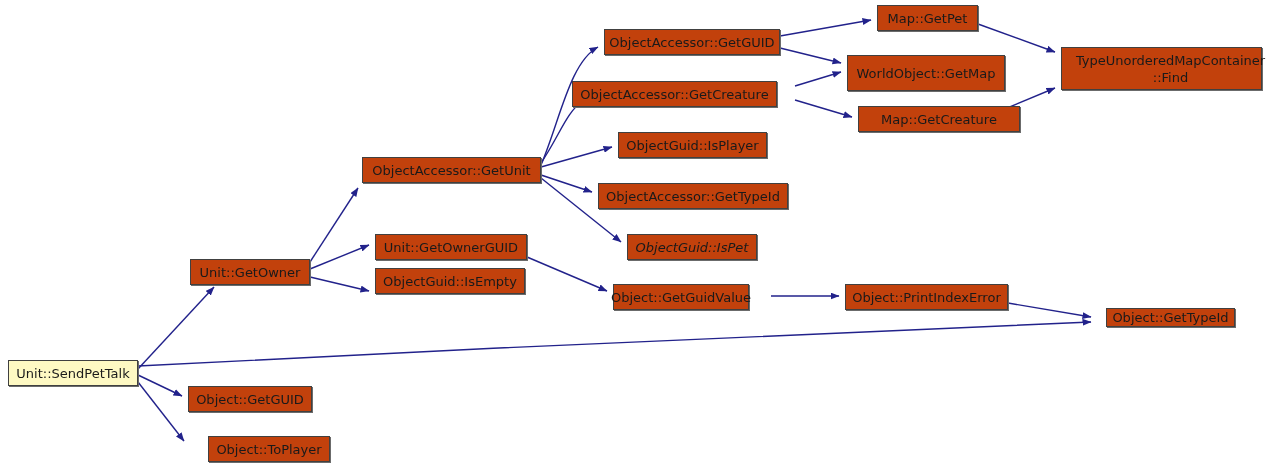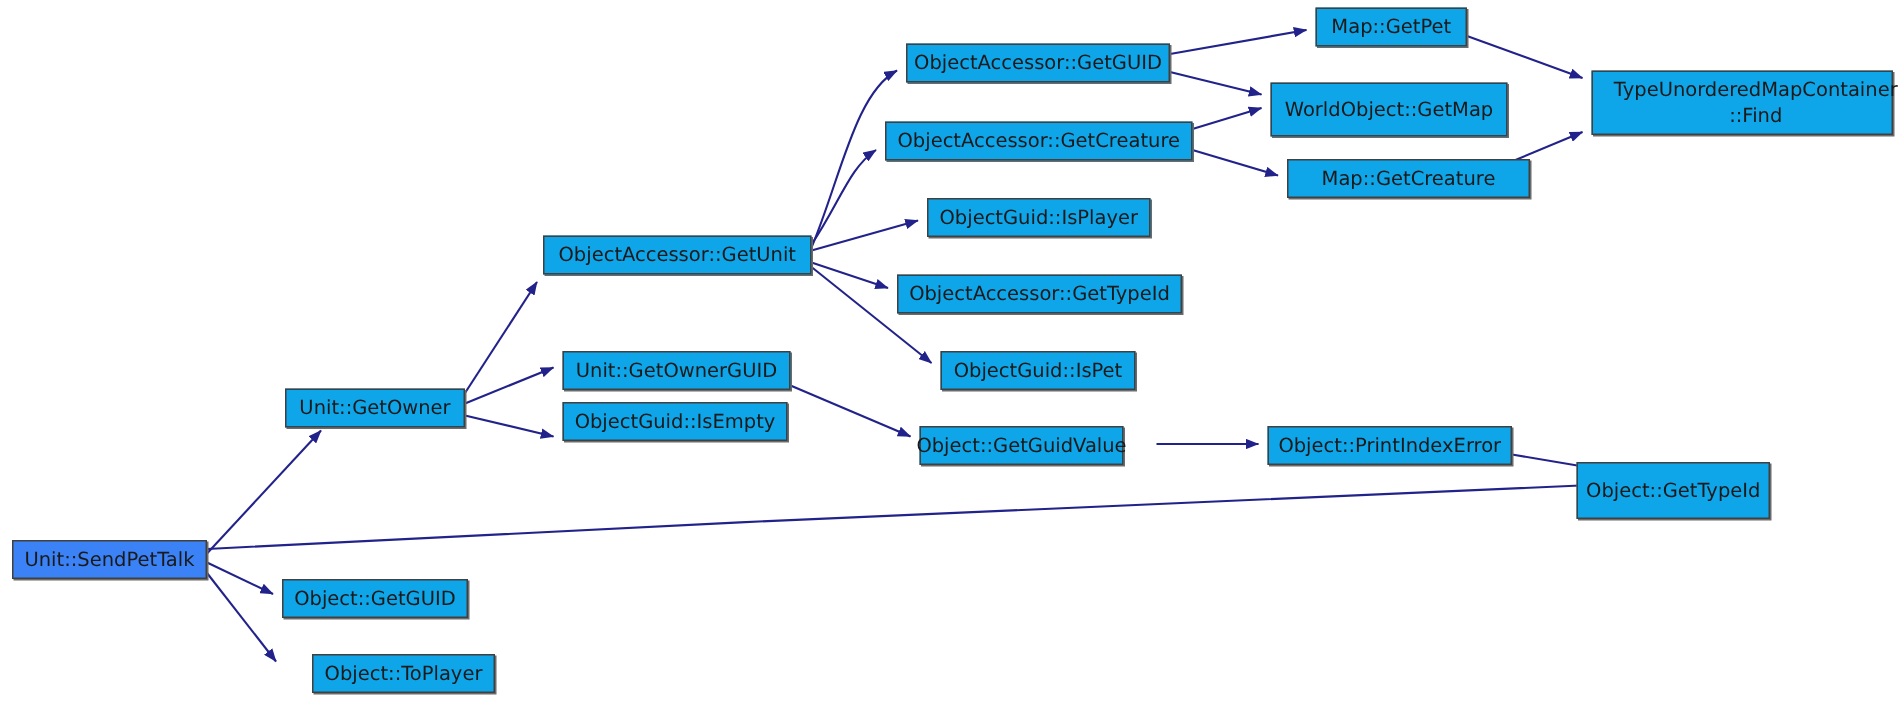--- a/index.html
+++ b/index.html
@@ -19,34 +19,34 @@
     position: absolute;
     left: 0;
     top: 0;
     width: 1269px;
     height: 468px;
   }
   .node {
     position: absolute;
     box-sizing: border-box;
     border: 1px solid #404040;
-    background: #0ea5e9;
+    background: #c2410c;
     color: #1a1a1a;
     font-size: 13px;
     line-height: 15px;
     display: flex;
     align-items: center;
     justify-content: center;
     text-align: center;
     white-space: pre-line;
     box-shadow: 1px 1px 0 0 #6b6b6b;
     z-index: 2;
   }
   .node.root {
-    background: #3b82f6;
+    background: #fef9c3;
   }
   .node.tall {
     line-height: 17px;
   }
 </style>
 </head>
 <body>
 
 <div id="graph-canvas">
 
@@ -83,27 +83,27 @@
 
   <div id="node-group">
       <div class="node root" style="left: 8px; top: 360px; width: 130px; height: 26px;">Unit::SendPetTalk</div>
       <div class="node" style="left: 190px; top: 259px; width: 120px; height: 26px;">Unit::GetOwner</div>
       <div class="node" style="left: 188px; top: 386px; width: 124px; height: 26px;">Object::GetGUID</div>
       <div class="node" style="left: 208px; top: 436px; width: 122px; height: 26px;">Object::ToPlayer</div>
       <div class="node" style="left: 362px; top: 157px; width: 179px; height: 26px;">ObjectAccessor::GetUnit</div>
       <div class="node" style="left: 375px; top: 234px; width: 152px; height: 26px;">Unit::GetOwnerGUID</div>
       <div class="node" style="left: 375px; top: 268px; width: 150px; height: 26px;">ObjectGuid::IsEmpty</div>
       <div class="node" style="left: 604px; top: 29px; width: 176px; height: 26px;">ObjectAccessor::GetGUID</div>
-      <div class="node" style="left: 590px; top: 81px; width: 205px; height: 26px;">ObjectAccessor::GetCreature</div>
+      <div class="node" style="left: 572px; top: 81px; width: 205px; height: 26px;">ObjectAccessor::GetCreature</div>
       <div class="node" style="left: 618px; top: 132px; width: 149px; height: 26px;">ObjectGuid::IsPlayer</div>
       <div class="node" style="left: 598px; top: 183px; width: 190px; height: 26px;">ObjectAccessor::GetTypeId</div>
-      <div class="node" style="left: 627px; top: 234px; width: 130px; height: 26px;">ObjectGuid::IsPet</div>
+      <div class="node" style="left: 627px; top: 234px; width: 130px; height: 26px; font-style: italic;">ObjectGuid::IsPet</div>
       <div class="node" style="left: 613px; top: 284px; width: 136px; height: 26px;">Object::GetGuidValue</div>
       <div class="node" style="left: 877px; top: 5px; width: 101px; height: 26px;">Map::GetPet</div>
       <div class="node" style="left: 847px; top: 55px; width: 158px; height: 36px;">WorldObject::GetMap</div>
       <div class="node" style="left: 858px; top: 106px; width: 162px; height: 26px;">Map::GetCreature</div>
       <div class="node" style="left: 845px; top: 284px; width: 163px; height: 26px;">Object::PrintIndexError</div>
       <div class="node tall" style="left: 1061px; top: 47px; width: 201px; height: 43px; padding-left: 18px;">TypeUnorderedMapContainer
 ::Find</div>
-      <div class="node" style="left: 1051px; top: 308px; width: 129px; height: 38px;">Object::GetTypeId</div>
+      <div class="node" style="left: 1106px; top: 308px; width: 129px; height: 19px;">Object::GetTypeId</div>
     </div>
 
 </div>
 
 </body></html>

